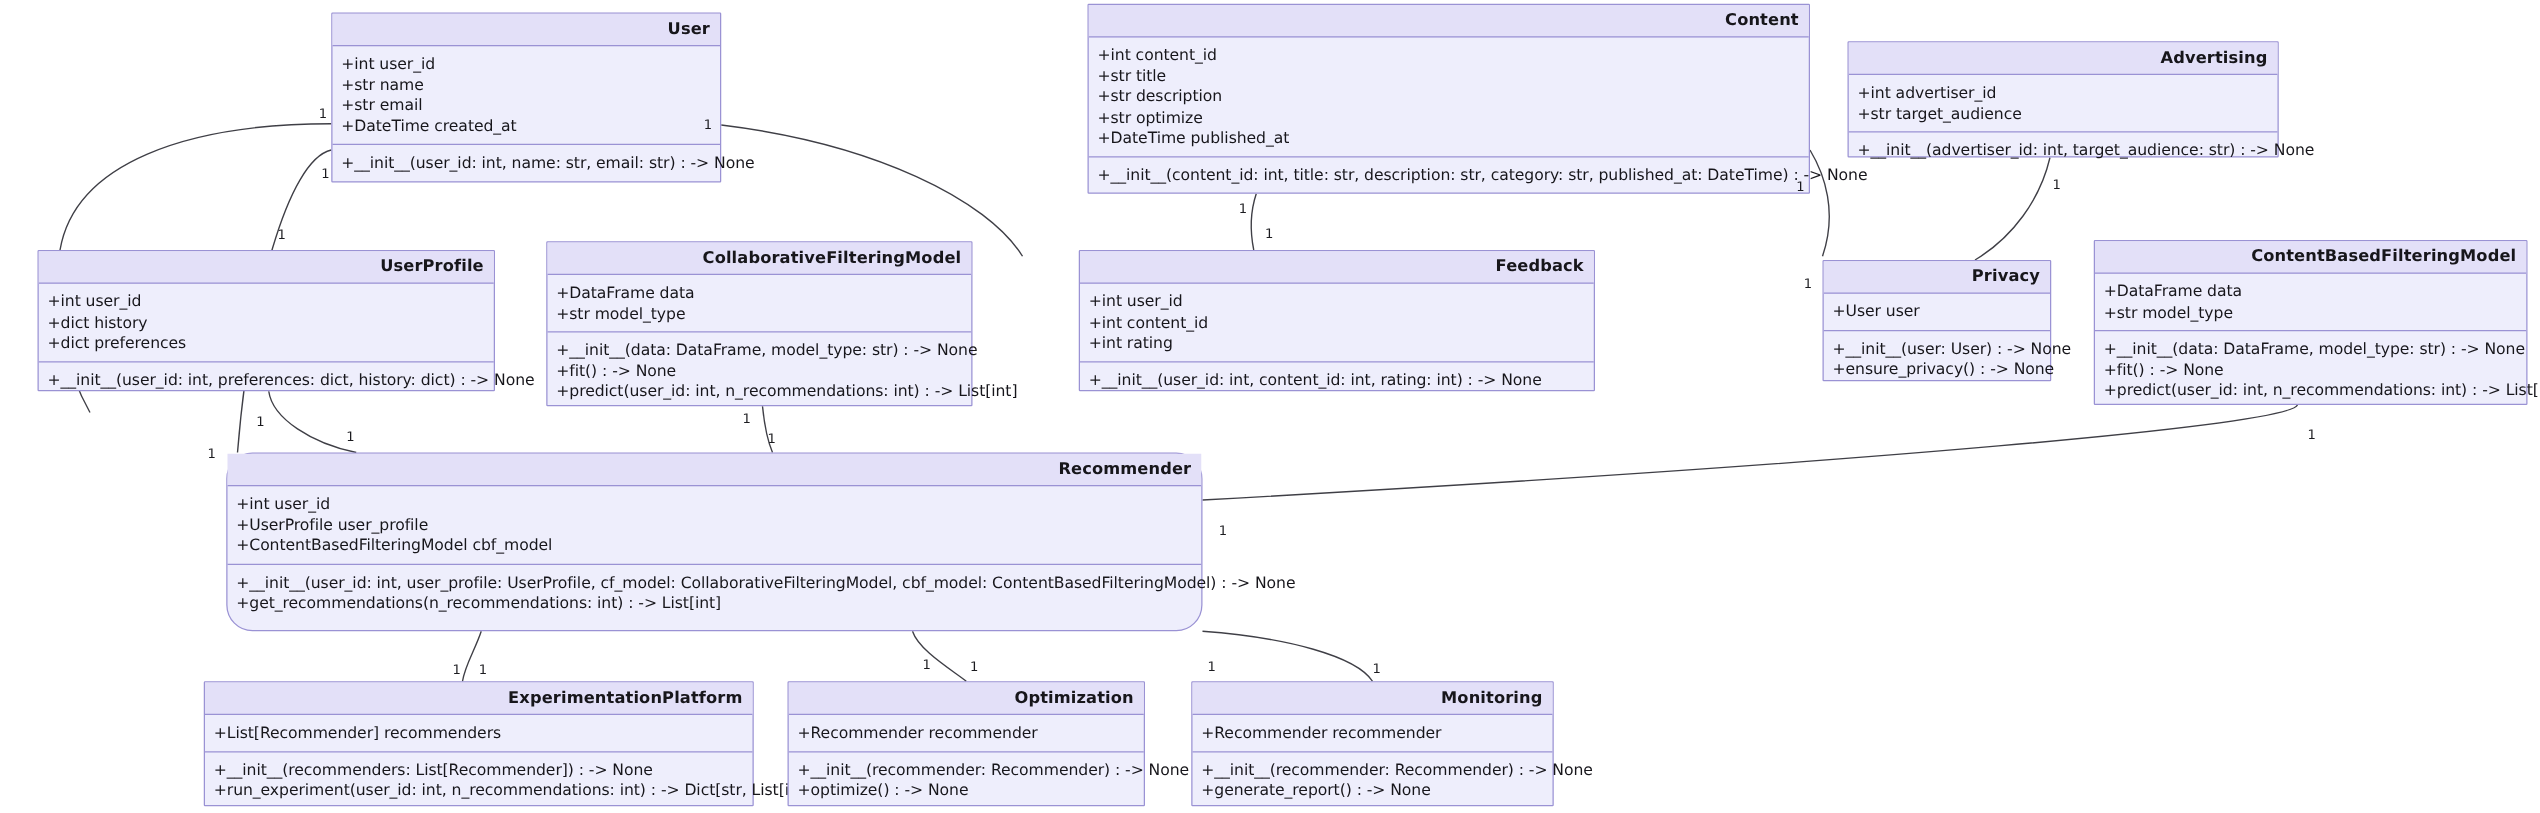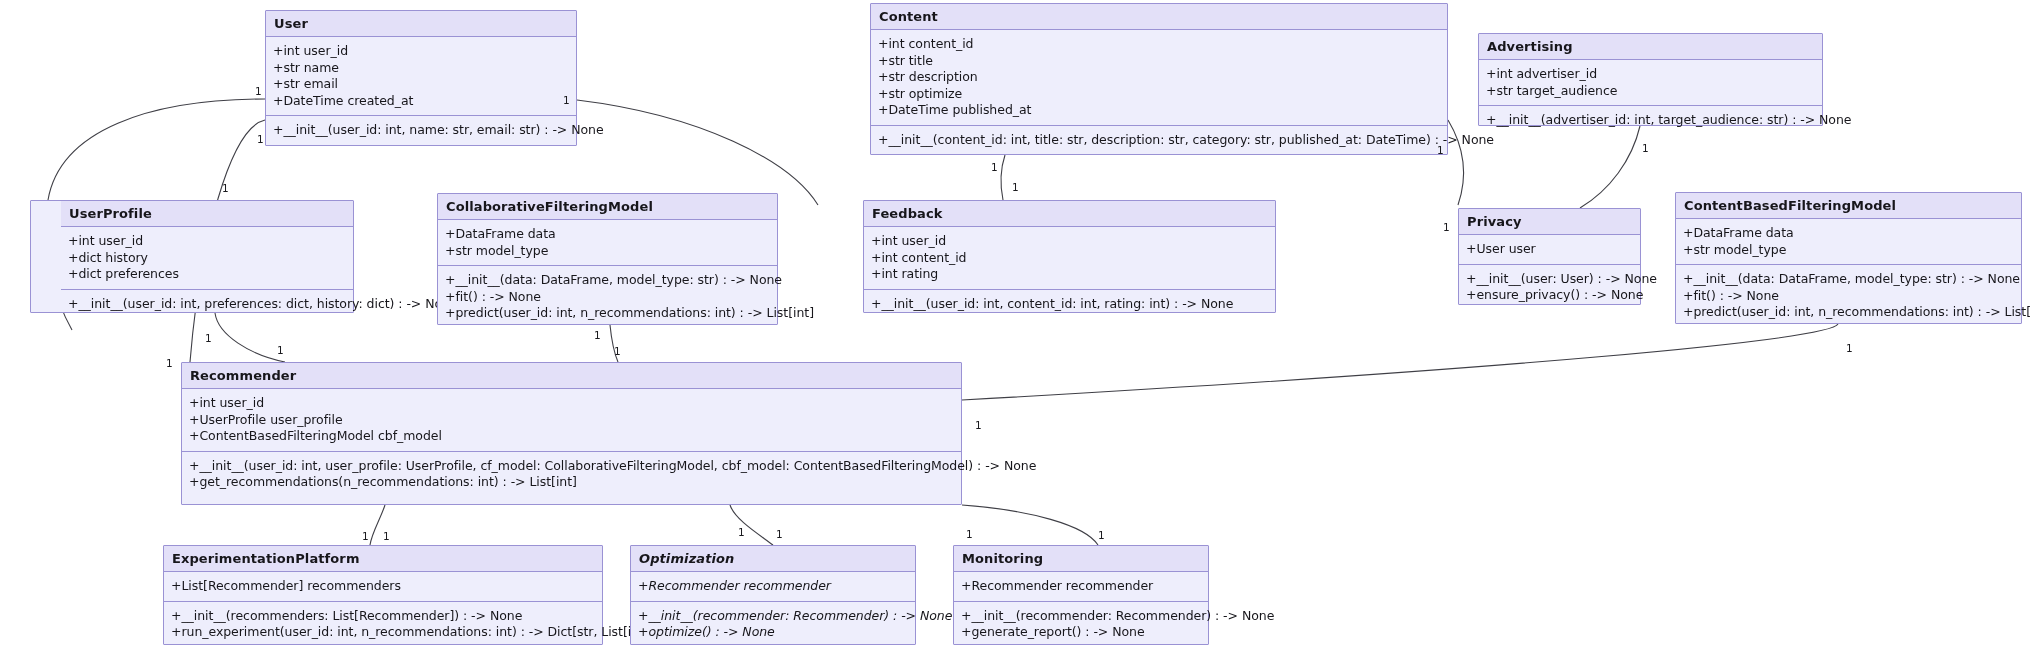--- a/index.html
+++ b/index.html
@@ -27,21 +27,21 @@
     position: absolute;
     box-sizing: border-box;
     border: 1px solid #9a92d4;
     background: #eeeefc;
     border-radius: 1px;
   }
   .uml-title {
     box-sizing: border-box;
     background: #e3e0f8;
     border-bottom: 1px solid #9a92d4;
-    text-align: left;
+    text-align: right;
     font-weight: bold;
     font-size: 13px;
     color: #17161b;
     padding: 5px 8px 5px 8px;
     line-height: 15px;
     letter-spacing: 0.1px;
   }
   .uml-section {
     box-sizing: border-box;
     padding: 6px 7px 6px 7px;
@@ -116,21 +116,21 @@
       <div class="uml-class" style="left: 1478px; top: 33px; width: 345px; height: 93px;">
         <div class="uml-title">Advertising</div>
         <div class="uml-section">
           <div class="uml-row">+int advertiser_id</div>
           <div class="uml-row">+str target_audience</div>
         </div>
         <div class="uml-section divided">
           <div class="uml-row">+__init__(advertiser_id: int, target_audience: str) : -&gt; None</div>
         </div>
       </div>
-      <div class="uml-class" style="left: 30px; top: 200px; width: 324px; height: 113px; padding-left: 30px;">
+      <div class="uml-class" style="left: 30px; top: 200px; width: 366px; height: 113px;">
         <div class="uml-title">UserProfile</div>
         <div class="uml-section">
           <div class="uml-row">+int user_id</div>
           <div class="uml-row">+dict history</div>
           <div class="uml-row">+dict preferences</div>
         </div>
         <div class="uml-section divided">
           <div class="uml-row">+__init__(user_id: int, preferences: dict, history: dict) : -&gt; None</div>
         </div>
       </div>
@@ -172,21 +172,21 @@
         <div class="uml-section">
           <div class="uml-row">+DataFrame data</div>
           <div class="uml-row">+str model_type</div>
         </div>
         <div class="uml-section divided">
           <div class="uml-row">+__init__(data: DataFrame, model_type: str) : -&gt; None</div>
           <div class="uml-row">+fit() : -&gt; None</div>
           <div class="uml-row">+predict(user_id: int, n_recommendations: int) : -&gt; List[int]</div>
         </div>
       </div>
-      <div class="uml-class" style="left: 181px; top: 362px; width: 781px; height: 143px;">
+      <div class="uml-class" style="left: 181px; top: 362px; width: 781px; height: 143px; border-radius: 21px;">
         <div class="uml-title">Recommender</div>
         <div class="uml-section">
           <div class="uml-row">+int user_id</div>
           <div class="uml-row">+UserProfile user_profile</div>
           <div class="uml-row">+ContentBasedFilteringModel cbf_model</div>
         </div>
         <div class="uml-section divided">
           <div class="uml-row">+__init__(user_id: int, user_profile: UserProfile, cf_model: CollaborativeFilteringModel, cbf_model: ContentBasedFilteringModel) : -&gt; None</div>
           <div class="uml-row">+get_recommendations(n_recommendations: int) : -&gt; List[int]</div>
         </div>
@@ -194,31 +194,31 @@
       <div class="uml-class" style="left: 150px; top: 545px; width: 440px; height: 100px; margin-left: 13px;">
         <div class="uml-title">ExperimentationPlatform</div>
         <div class="uml-section">
           <div class="uml-row">+List[Recommender] recommenders</div>
         </div>
         <div class="uml-section divided">
           <div class="uml-row">+__init__(recommenders: List[Recommender]) : -&gt; None</div>
           <div class="uml-row">+run_experiment(user_id: int, n_recommendations: int) : -&gt; Dict[str, List[int]]</div>
         </div>
       </div>
-      <div class="uml-class" style="left: 630px; top: 545px; width: 286px; height: 100px; font-style: italic;">
+      <div class="uml-class" style="left: 630px; top: 545px; width: 286px; height: 100px;">
         <div class="uml-title">Optimization</div>
         <div class="uml-section">
           <div class="uml-row">+Recommender recommender</div>
         </div>
         <div class="uml-section divided">
           <div class="uml-row">+__init__(recommender: Recommender) : -&gt; None</div>
           <div class="uml-row">+optimize() : -&gt; None</div>
         </div>
       </div>
-      <div class="uml-class" style="left: 953px; top: 545px; width: 256px; height: 100px;">
+      <div class="uml-class" style="left: 953px; top: 545px; width: 290px; height: 100px;">
         <div class="uml-title">Monitoring</div>
         <div class="uml-section">
           <div class="uml-row">+Recommender recommender</div>
         </div>
         <div class="uml-section divided">
           <div class="uml-row">+__init__(recommender: Recommender) : -&gt; None</div>
           <div class="uml-row">+generate_report() : -&gt; None</div>
         </div>
       </div>
     </div>

